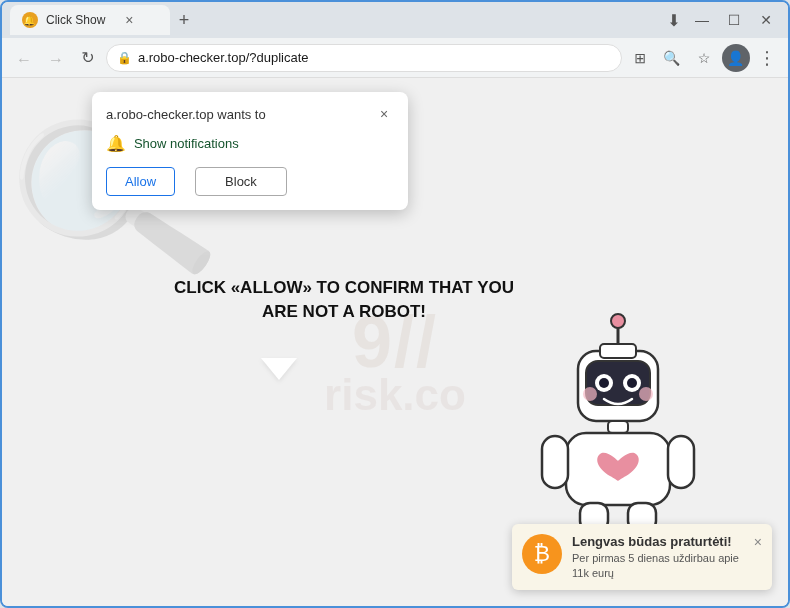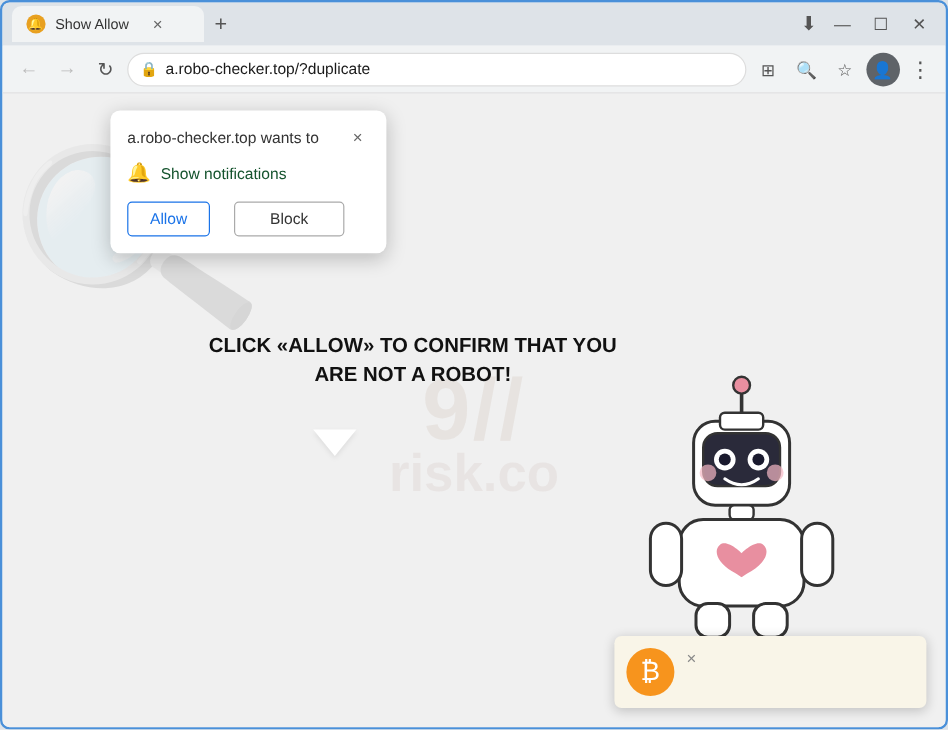--- a/index.html
+++ b/index.html
@@ -234,21 +234,21 @@
       width: 200px;
       height: 240px;
       z-index: 1;
     }
 
     
     .notification-popup {
       position: absolute;
       top: 14px;
       left: 90px;
-      width: 230px;
+      width: 316px;
       background: white;
       border-radius: 8px;
       box-shadow: 0 4px 16px rgba(0,0,0,0.22);
       z-index: 10;
       padding: 12px 14px 14px;
     }
     .popup-header {
       display: flex;
       align-items: center;
       justify-content: space-between;
@@ -371,21 +371,21 @@
   </style>
 </head>
 <body>
 
 <div class="browser-window">
 
   <div class="title-bar">
     <div class="title-bar-left">
       <div class="tab">
         <div class="tab-favicon">🔔</div>
-        <span>Show Allow</span>
+        <span>Click Show</span>
         <span class="tab-close">×</span>
       </div>
       <div class="new-tab-btn">+</div>
     </div>
 
     <div class="addr-icon-btn" style="font-size:16px;">⬇</div>
     <div class="window-controls">
       <div class="win-btn">—</div>
       <div class="win-btn">☐</div>
       <div class="win-btn close">✕</div>
@@ -470,16 +470,20 @@
         <span class="popup-notif-text">Show notifications</span>
       </div>
       <div class="popup-buttons">
         <button class="btn-allow">Allow</button>
         <button class="btn-block">Block</button>
       </div>
     </div>
 
     <div class="crypto-toast">
       <div class="crypto-icon">₿</div>
+      <div class="crypto-text">
+        <div class="crypto-title">Lengvas būdas praturtėti!</div>
+        <div class="crypto-body">Per pirmas 5 dienas uždirbau apie 11k eurų</div>
+      </div>
       <span class="crypto-close">×</span>
     </div>
   </div>
 </div>
 
 </body></html>

